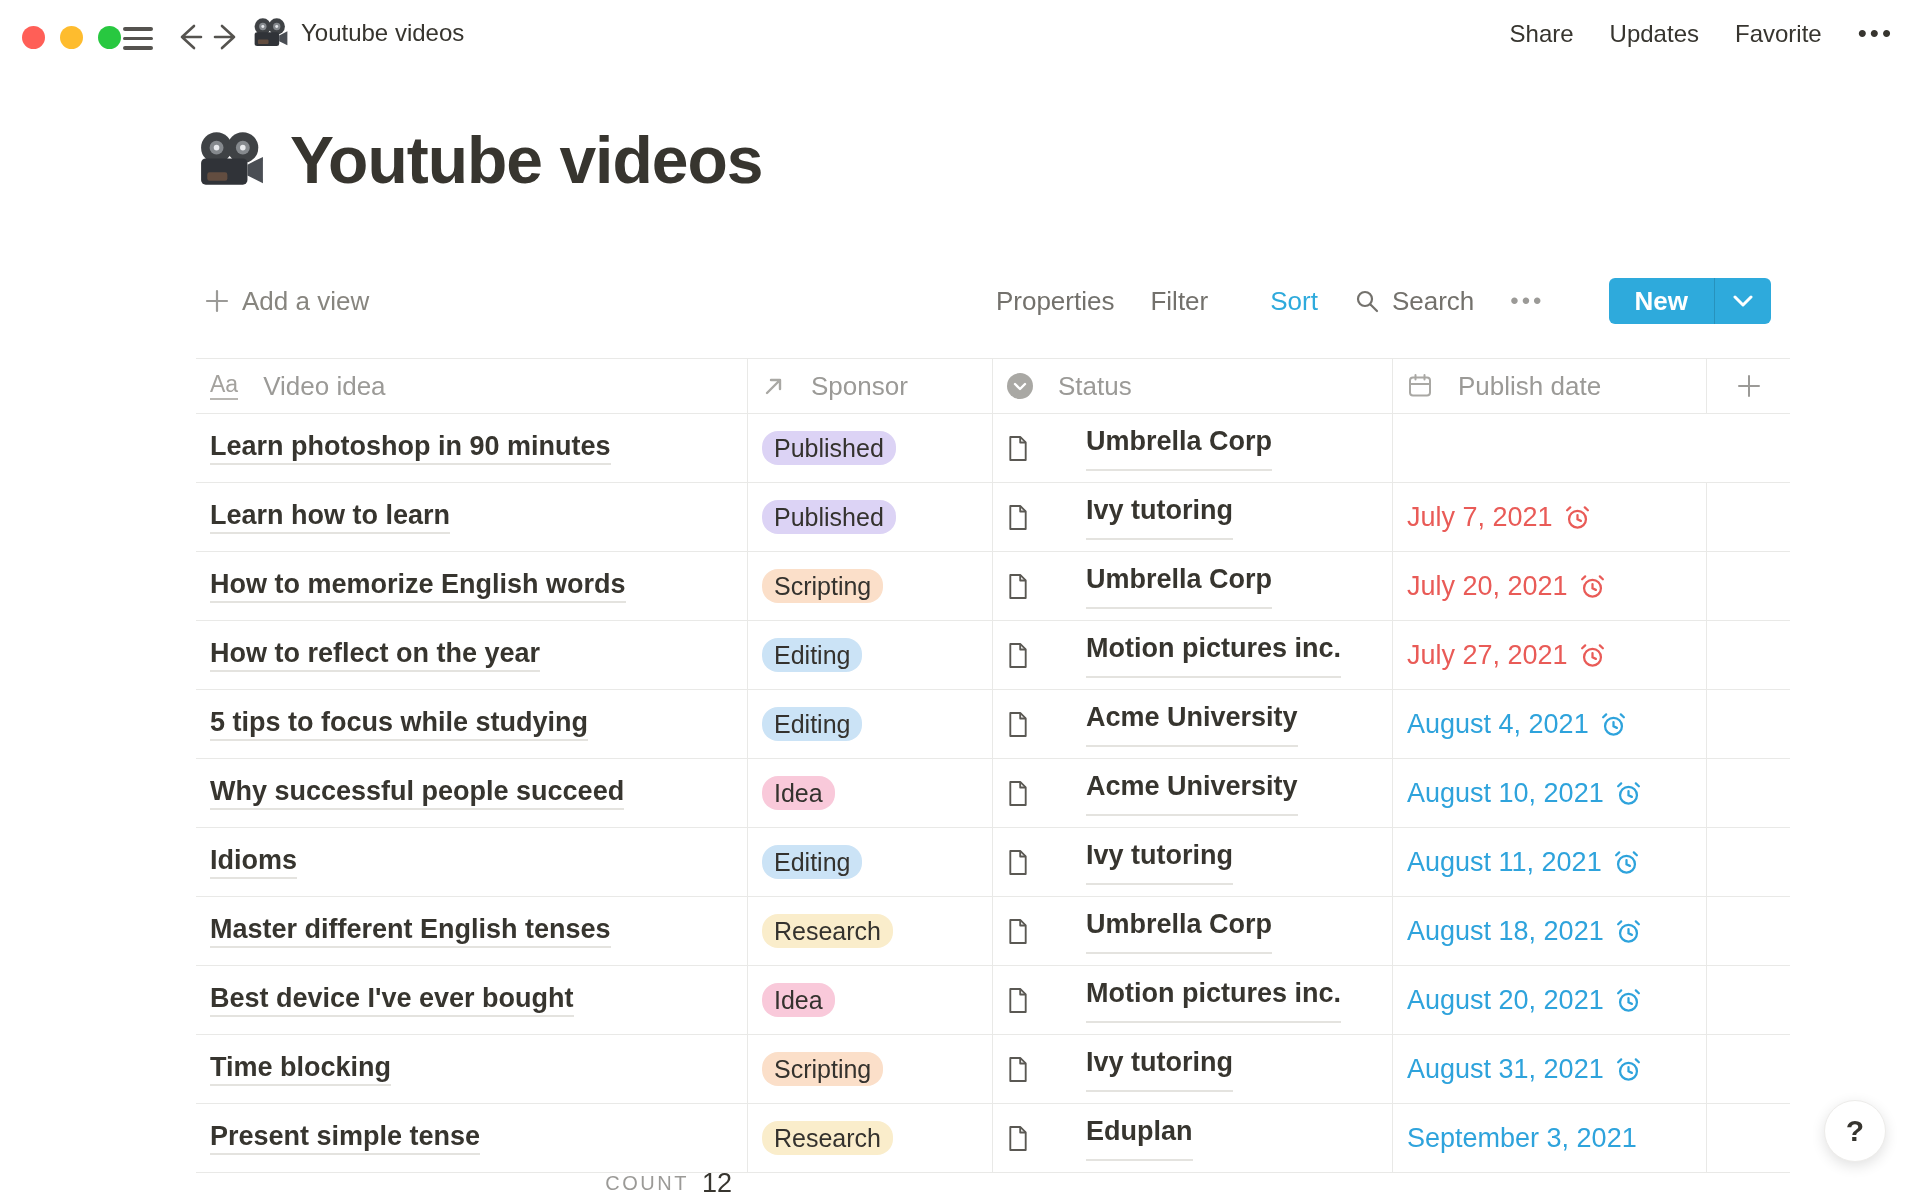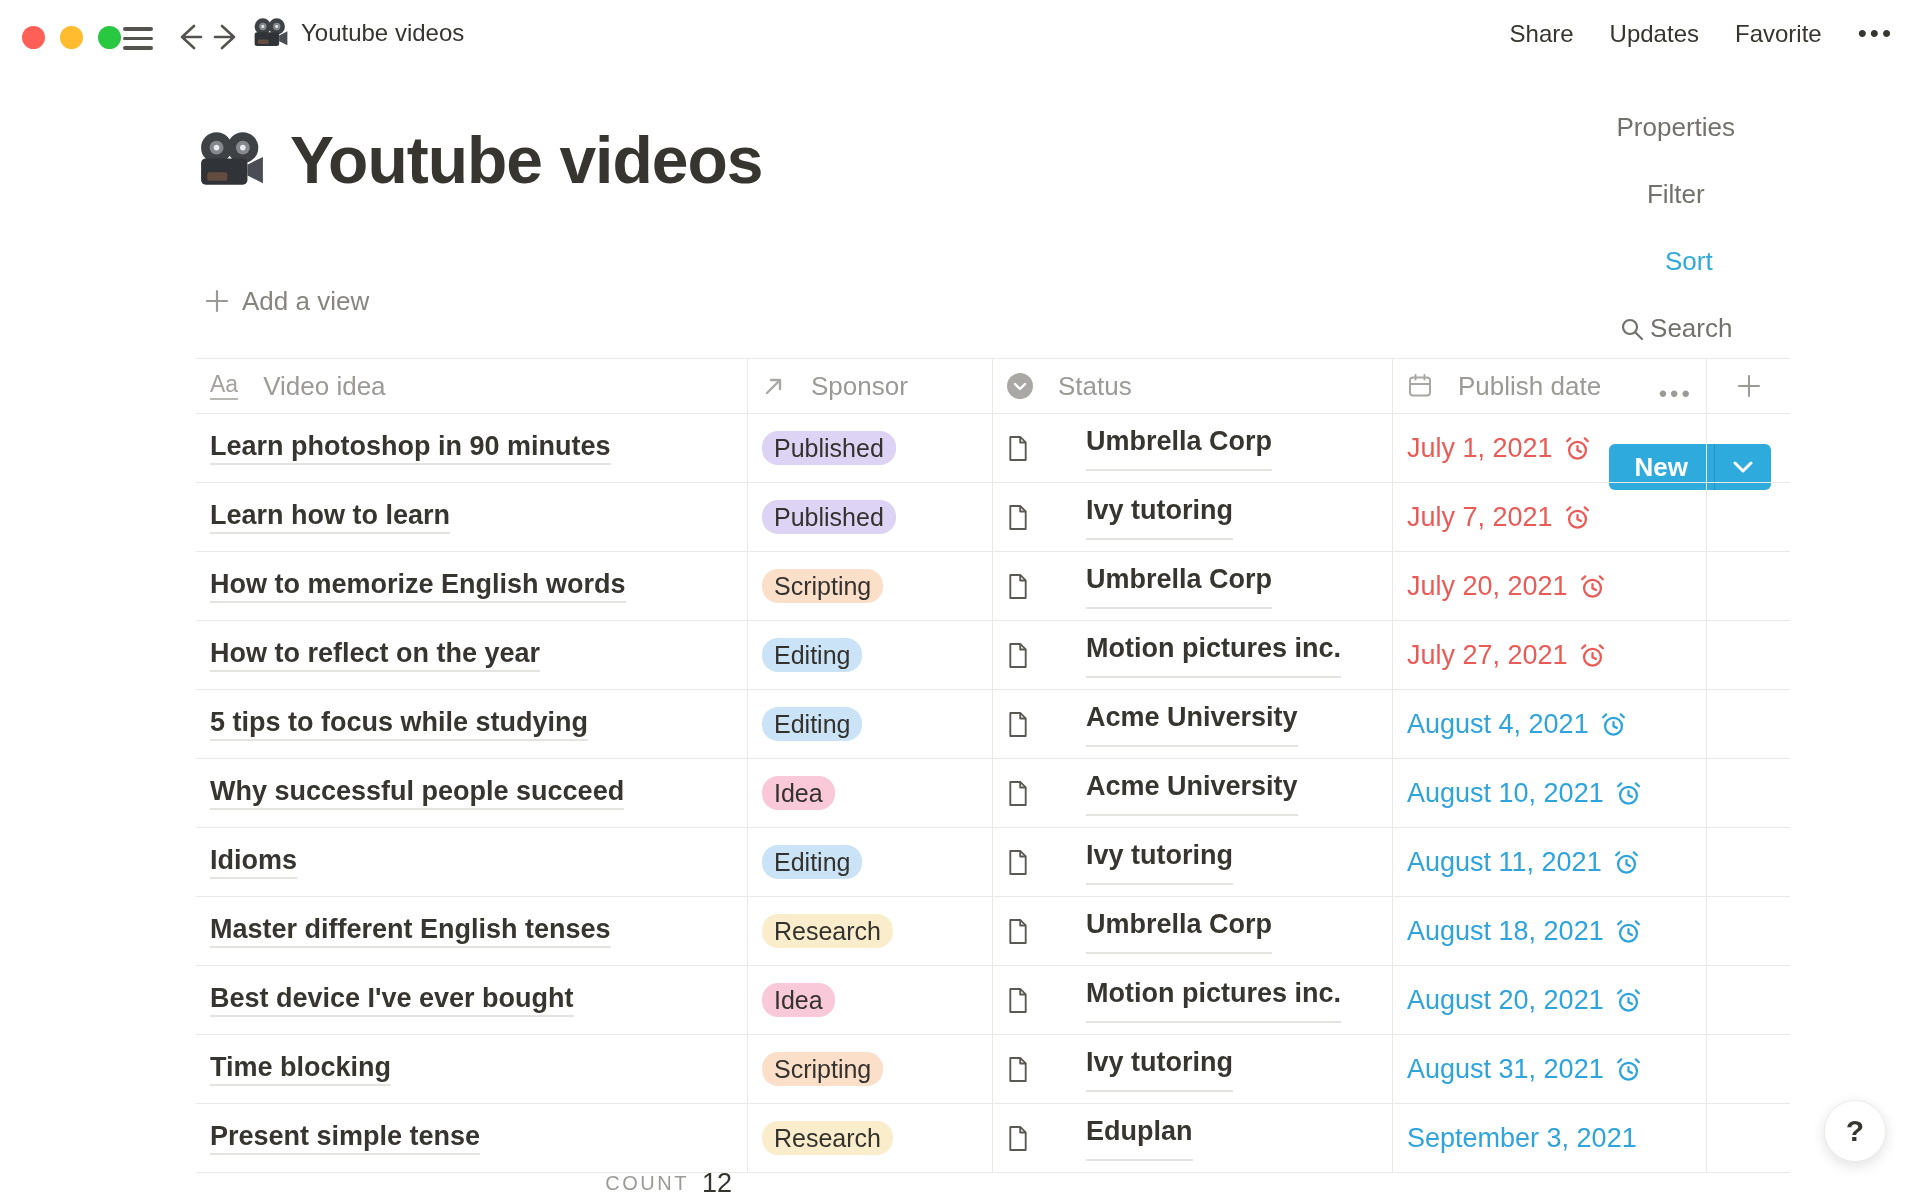--- a/index.html
+++ b/index.html
@@ -20,24 +20,24 @@
   .top-actions .item{cursor:pointer;}
   .top-dots{font-size:26px;letter-spacing:3px;color:#37352F;}
 
   
   .page-head{position:absolute;left:198px;top:122px;display:flex;align-items:center;gap:24px;}
   .page-title{font-size:66px;font-weight:bold;letter-spacing:-1px;color:#37352F;}
 
   
   .toolbar{position:absolute;left:204px;top:276px;width:1567px;height:50px;display:flex;align-items:center;justify-content:space-between;}
   .add-view{display:flex;align-items:center;gap:12px;font-size:26px;color:#87857F;cursor:pointer;}
-  .tools{display:flex;align-items:center;gap:36px;font-size:26px;color:#73716C;flex-direction:column;}
+  .tools{display:flex;align-items:center;gap:36px;font-size:26px;color:#73716C;}
   .tool{cursor:pointer;}
   .tool.sort{color:#2EAADC;margin-left:26px;}
-  .search-group{display:flex;align-items:center;gap:5px;cursor:pointer;}
+  .search-group{display:flex;align-items:center;gap:12px;cursor:pointer;}
   .tool-dots{font-size:24px;letter-spacing:3px;color:#9B9A97;cursor:pointer;}
   .newbtn{display:flex;height:46px;margin-left:28px;border-radius:6px;background:#2EAADC;color:#fff;overflow:hidden;cursor:pointer;}
   .new-main{display:flex;align-items:center;padding:0 26px;font-size:26px;font-weight:bold;}
   .new-chev{display:flex;align-items:center;justify-content:center;width:56px;border-left:1px solid rgba(0,0,0,0.14);}
 
   
   .table{position:absolute;left:196px;top:358px;width:1594px;}
   .thead,.trow{display:grid;grid-template-columns:552px 245px 400px 314px 83px;}
   .thead{height:54px;border-top:1px solid #E9E9E7;border-bottom:1px solid #E9E9E7;color:#9B9A97;font-size:26px;}
   .hcell{display:flex;align-items:center;gap:25px;padding:0 14px;cursor:pointer;white-space:nowrap;overflow:hidden;}
@@ -210,30 +210,20 @@
         </div>
       <div class="cell cb">
           <span class="picon">
             <svg width="22" height="27" viewBox="0 0 20 24">
               <path d="M3 1.5 H12 L17 6.5 V22.5 H3 Z" fill="#fff" stroke="#5A5853" stroke-width="1.7" stroke-linejoin="round"></path>
               <path d="M12 1.5 V6.5 H17" fill="none" stroke="#5A5853" stroke-width="1.7" stroke-linejoin="round"></path>
             </svg>
           </span>
           <span class="sponsor">Umbrella Corp</span>
         </div>
-      <div class="cell cb datecell" data-tone="red">
-          <span>July 1, 2021</span>
-          <span class="clock">
-            <svg width="27" height="27" viewBox="0 0 24 24" fill="none" stroke="currentColor" stroke-width="2" stroke-linecap="round">
-              <circle cx="12" cy="13.5" r="7.5"></circle>
-              <path d="M12 9.8 V13.5 L15 15"></path>
-              <path d="M5.5 3 L2.8 5.6 M18.5 3 L21.2 5.6"></path>
-            </svg>
-          </span>
-        </div>
       <div class="cell"></div>
     </div>
 
     <div class="trow">
       <div class="cell cb">
           <span class="title">Learn how to learn</span>
         </div>
       <div class="cell cb">
           <span class="badge" data-color="purple">Published</span>
         </div>

